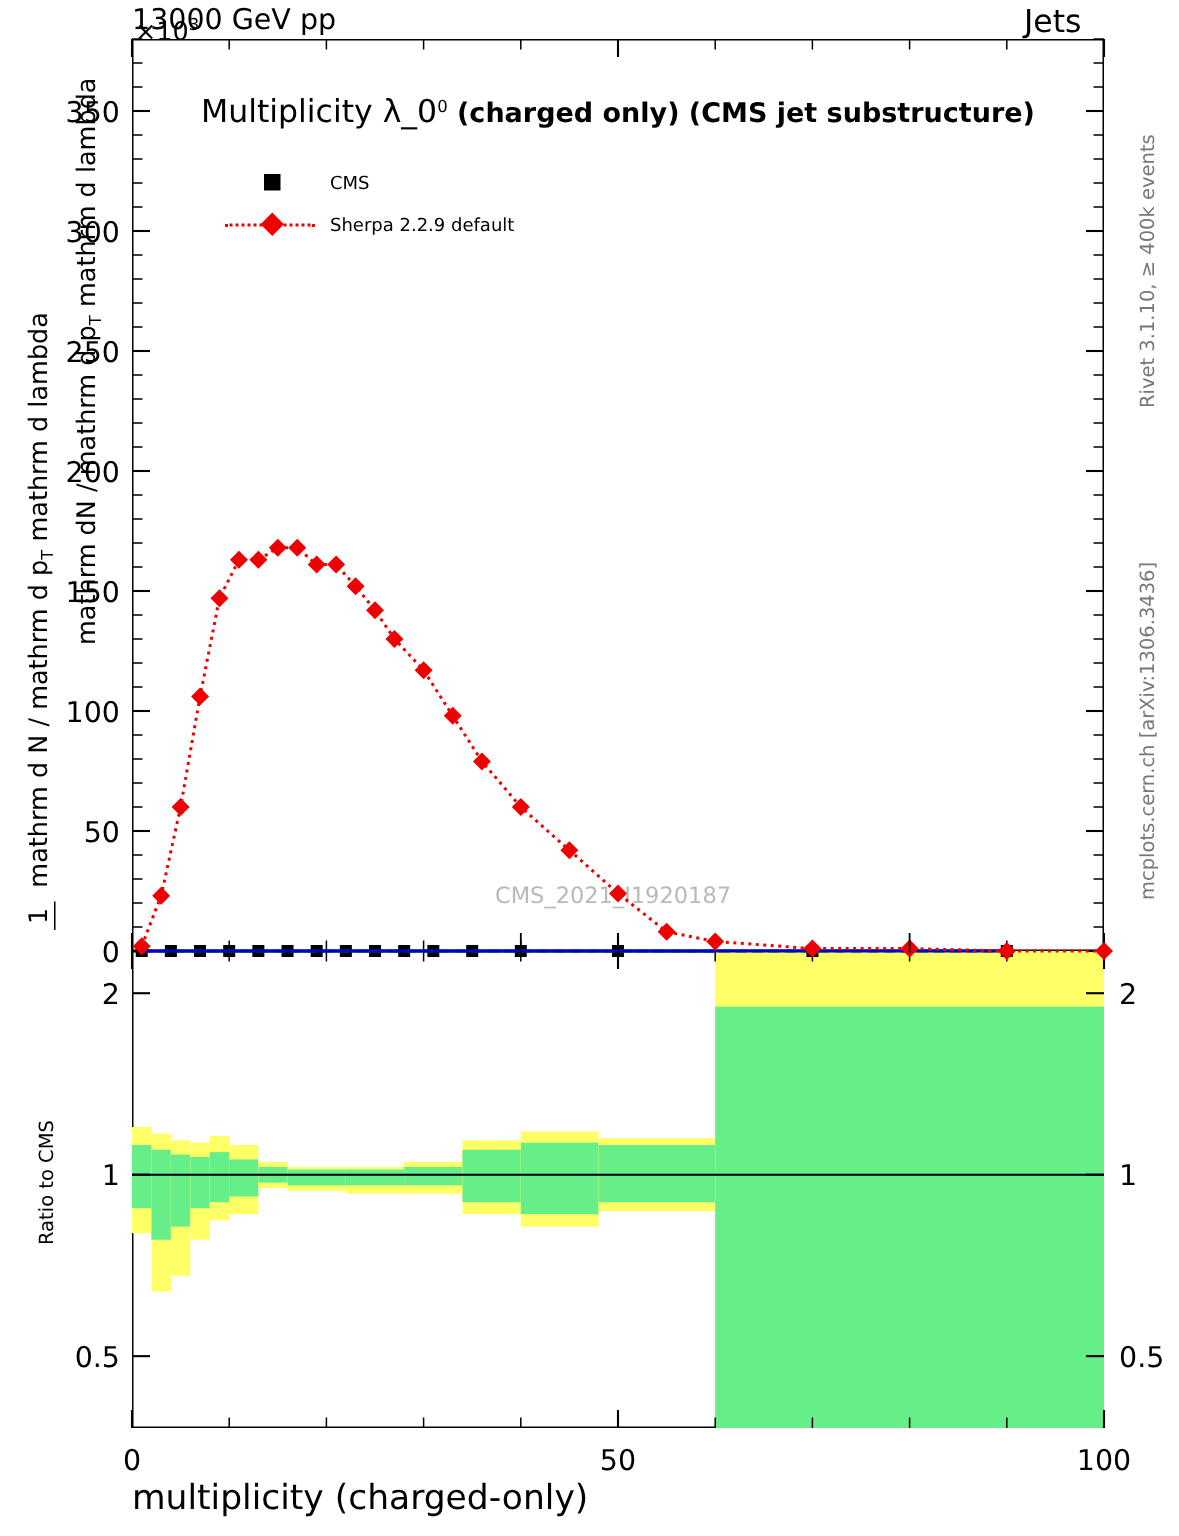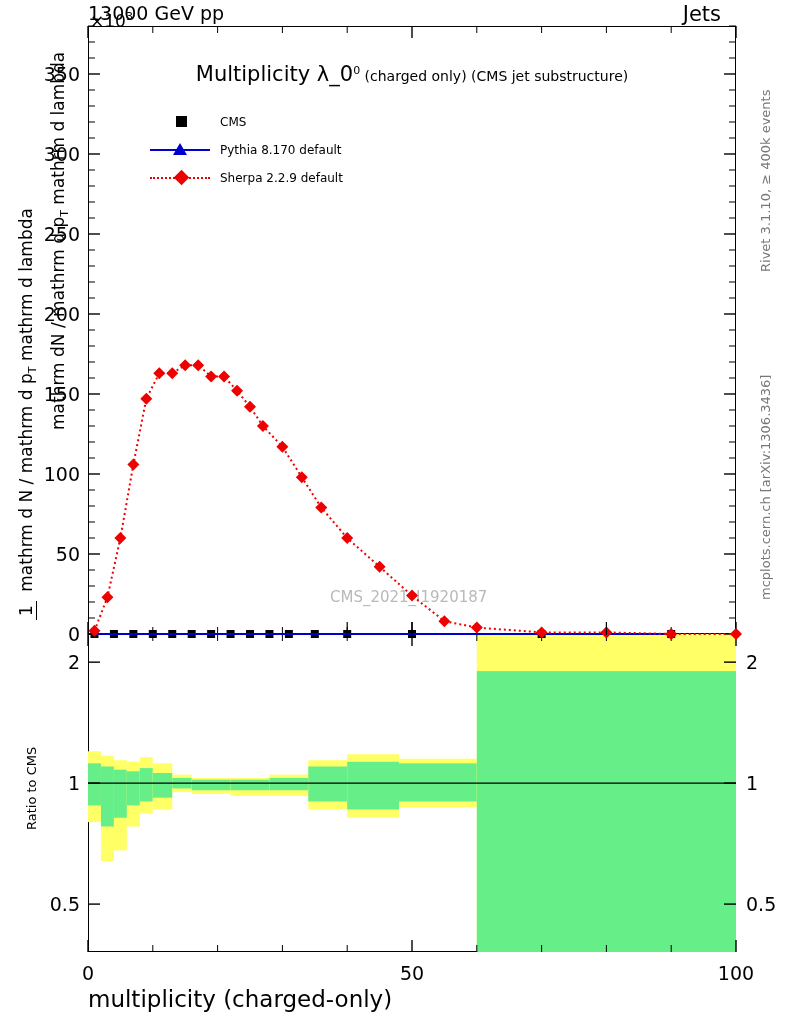--- a/index.html
+++ b/index.html
@@ -30,21 +30,21 @@
   
   .exp-label{position:absolute;left:90px;top:10px;font-size:17px;}
   .exp-label sup{font-size:11px;}
 
   
   .plot-title{
     position:absolute;left:88px;top:62px;width:648px;text-align:center;
     font-size:17px;
   }
   .plot-title .big{font-size:21px;}
-  .plot-title .sub{font-size:14px;}
+  .plot-title .sub{font-size:18px;font-weight:bold;}
   .plot-title sup{font-size:11px;}
 
   
   .ylabel{
     position:absolute;
     transform-origin:left top;
     transform:rotate(-90deg);
     white-space:nowrap;
     font-size:17px;
   }
@@ -125,27 +125,20 @@
   <div class="rlabel" id="rlab2">mcplots.cern.ch [arXiv:1306.3436]</div>
 
   <div class="watermark">CMS_2021_I1920187</div>
 
   <div class="legend">
     <div class="row">
       <span class="key">
         <span class="mk sq-black"></span>
       </span>
       <span class="lbl">CMS</span>
-    </div>
-    <div class="row">
-      <span class="key">
-        <span class="ln solid-blue"></span>
-        <span class="mk tri-blue"></span>
-      </span>
-      <span class="lbl">Pythia 8.170 default</span>
     </div>
     <div class="row">
       <span class="key">
         <span class="ln dot-red"></span>
         <span class="mk dia-red"></span>
       </span>
       <span class="lbl">Sherpa 2.2.9 default</span>
     </div>
   </div>
 

